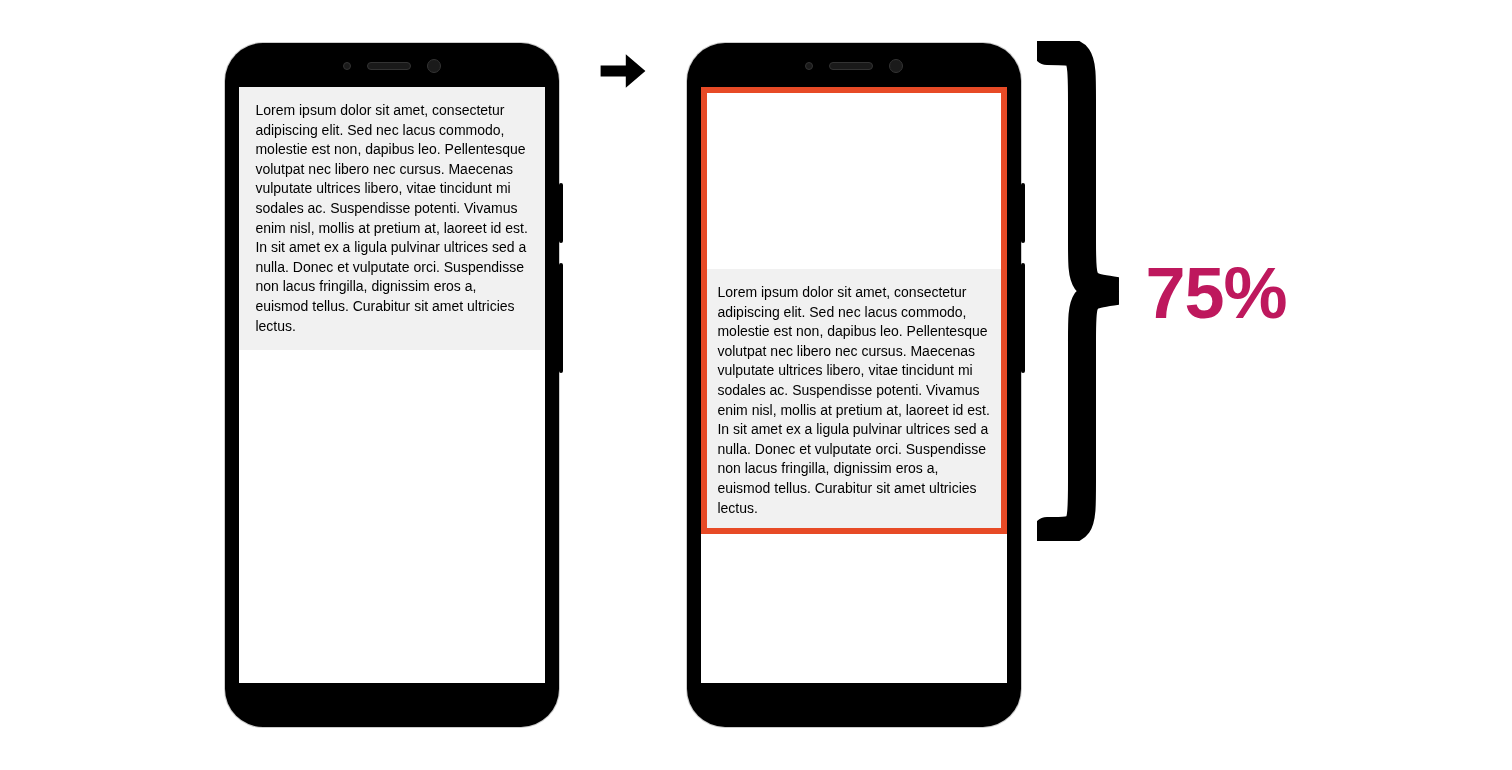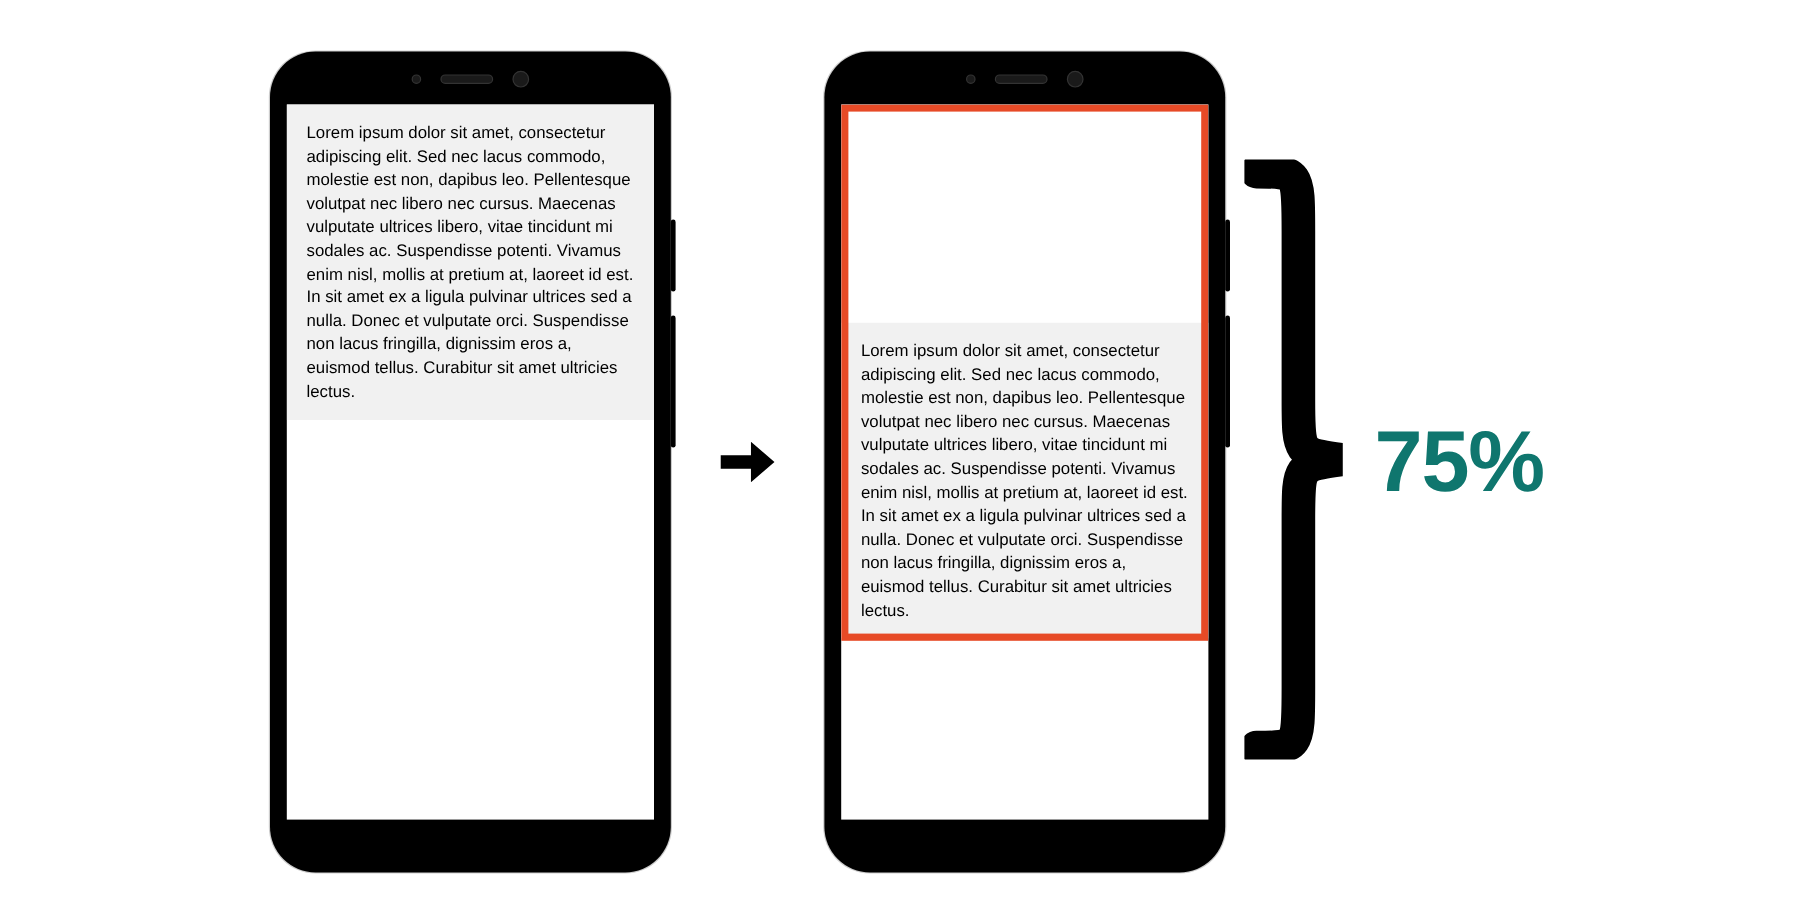--- a/index.html
+++ b/index.html
@@ -8,21 +8,21 @@
     height: 770px;
     background: #ffffff;
     font-family: Arial, Helvetica, sans-serif;
     display: flex;
     align-items: center;
     justify-content: center;
     position: relative;
   }
   .diagram {
     display: flex;
-    align-items: center;
+    align-items: flex-start;
     gap: 36px;
   }
   .phone {
     width: 334px;
     height: 684px;
     background: #000000;
     border-radius: 38px;
     position: relative;
     box-shadow: 0 0 0 1px rgba(0,0,0,0.2);
   }
@@ -109,21 +109,21 @@
     display: flex;
     align-items: center;
     height: 500px;
     margin-left: -20px;
   }
   .brace-icon svg { height: 500px; width: 90px; }
   .percent-label {
     font-size: 72px;
     font-weight: 700;
     margin-left: 18px;
-    color: #0f766e;
+    color: #be185d;
     letter-spacing: -1px;
   }
 </style>
 </head>
 <body>
 
 <div class="diagram">
 
   <div class="phone">
     <div class="top-bar">

